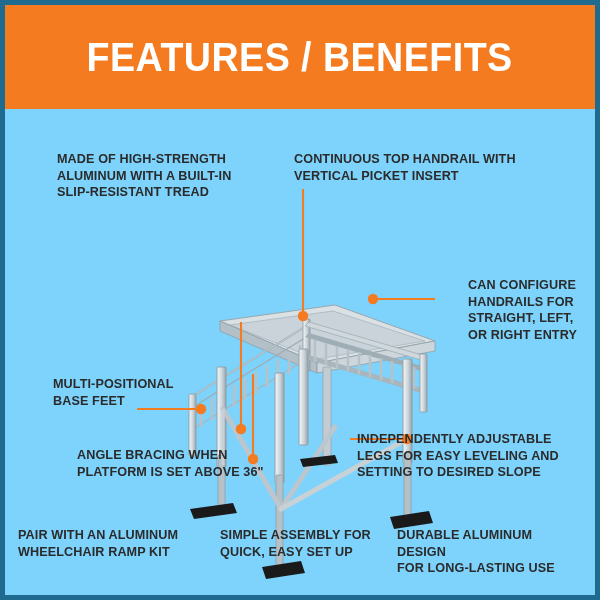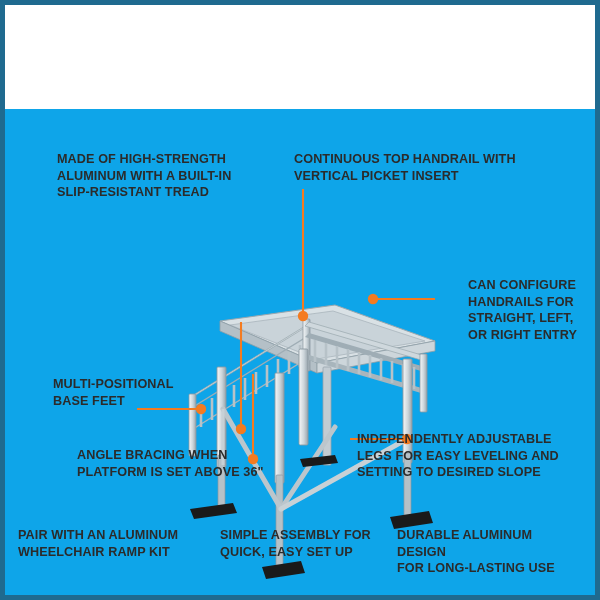--- a/index.html
+++ b/index.html
@@ -43,21 +43,21 @@
     line-height: 1;
     transform: scaleX(0.94);
   }
   
   .canvas {
     position: absolute;
     left: 0;
     top: 104px;
     width: 590px;
     height: 486px;
-    background: #0ea5e9;
+    background: #7dd3fc;
   }
   .callout {
     position: absolute;
     color: #2b2b2b;
     font-size: 13.3px;
     font-weight: bold;
     line-height: 16.5px;
     letter-spacing: 0.1px;
     transform: scaleX(0.95);
     transform-origin: left top;
@@ -88,20 +88,23 @@
     top: 0;
     width: 590px;
     height: 486px;
   }
 </style>
 </head>
 <body>
 
 <div class="page">
 
+  <div class="header">
+    <div class="header-title">FEATURES / BENEFITS</div>
+  </div>
 
   <div class="canvas">
 
     <svg class="ramp" viewBox="0 0 590 486">
       <defs>
         <linearGradient id="gmetal" x1="0" y1="0" x2="0" y2="1">
           <stop offset="0" stop-color="#f2f5f7"></stop>
           <stop offset="0.5" stop-color="#d4dce1"></stop>
           <stop offset="1" stop-color="#aab6bd"></stop>
         </linearGradient>

